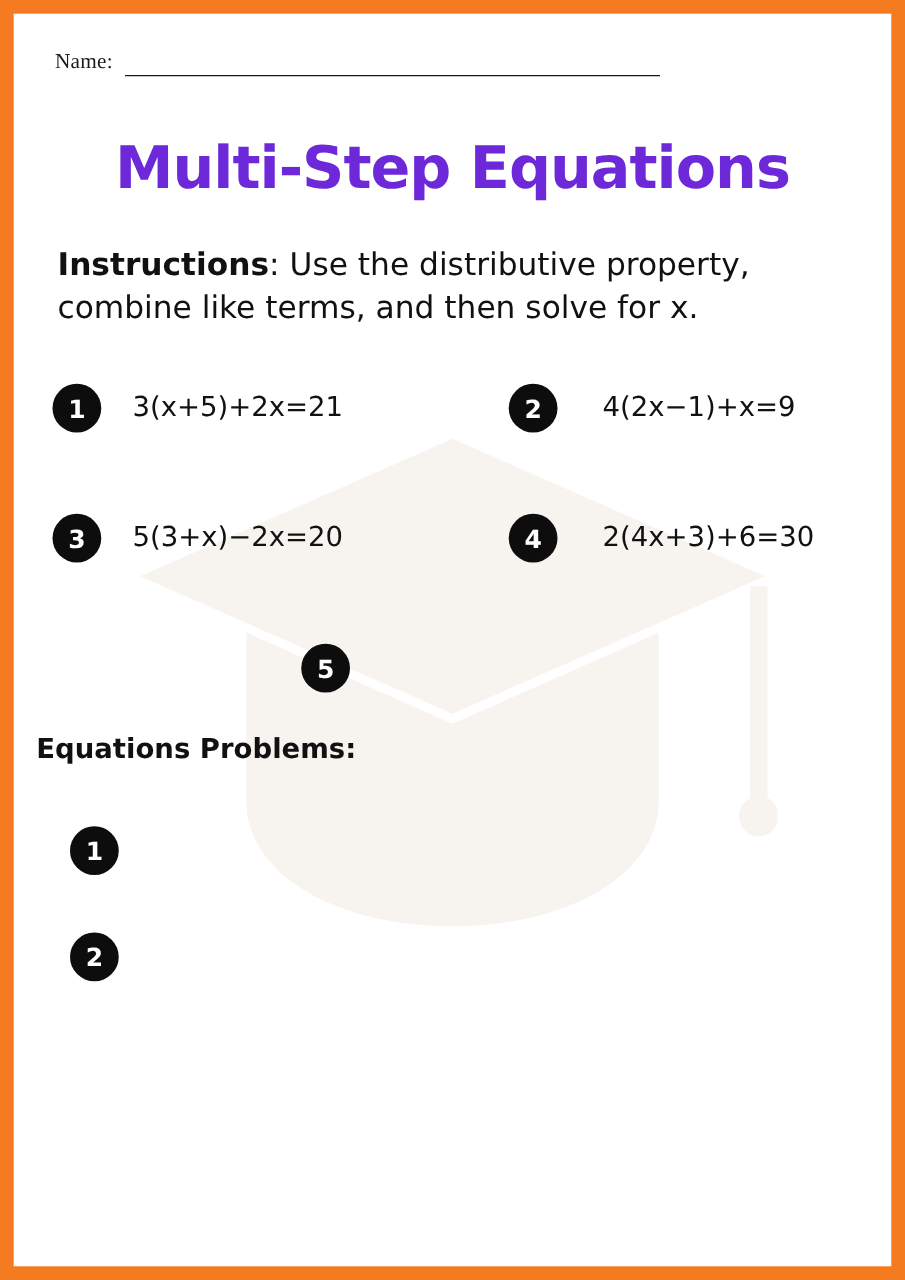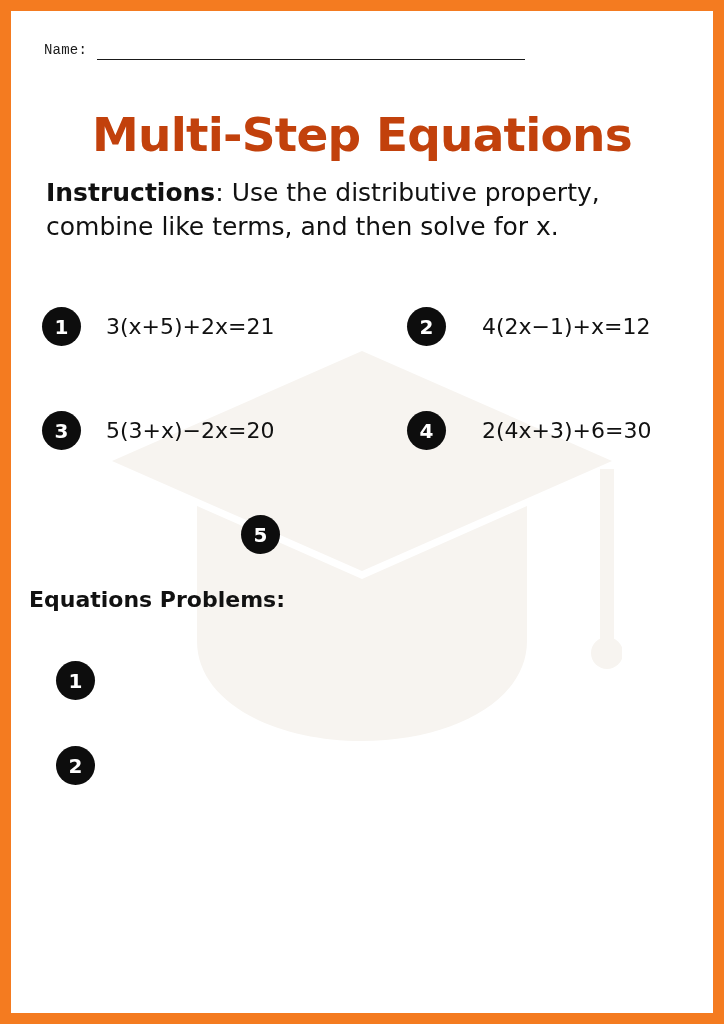--- a/index.html
+++ b/index.html
@@ -44,23 +44,23 @@
   
   .name-row {
     position: absolute;
     left: 33px;
     top: 28px;
     display: flex;
     align-items: flex-end;
     width: 690px;
   }
   .name-label {
-    font-size: 14px;
+    font-size: 17px;
     color: #1a1a1a;
-    font-family: Liberation Mono, monospace;
+    font-family: Liberation Serif, serif;
     letter-spacing: 0.2px;
     padding-bottom: 2px;
   }
   .name-line {
     flex: 0 0 auto;
     width: 428px;
     margin-left: 10px;
     border-bottom: 1.6px solid #1a1a1a;
     height: 20px;
   }
@@ -69,26 +69,26 @@
     position: absolute;
     top: 96px;
     left: 0;
     width: 100%;
     text-align: center;
     margin: 0;
     font-family: "DejaVu Sans", sans-serif;
     font-weight: bold;
     font-size: 47px;
     letter-spacing: -0.8px;
-    color: #c2410c;
+    color: #6d28d9;
   }
 
   .instructions {
     position: absolute;
-    top: 165px;
+    top: 184px;
     left: 35px;
     width: 640px;
     font-family: "DejaVu Sans", sans-serif;
     font-size: 25px;
     line-height: 1.34;
     color: #111111;
   }
   .instructions .lead {
     font-weight: bold;
   }
@@ -191,21 +191,21 @@
     </div>
 
     <div class="problems">
       <div class="prow">
         <div class="pitem col-left">
           <span class="bullet">1</span>
           <span class="eq">3(x+5)+2x=21</span>
         </div>
         <div class="pitem col-right">
           <span class="bullet">2</span>
-          <span class="eq">4(2x−1)+x=12</span>
+          <span class="eq">4(2x−1)+x=9</span>
         </div>
       </div>
 
       <div class="prow">
         <div class="pitem col-left">
           <span class="bullet">3</span>
           <span class="eq">5(3+x)−2x=20</span>
         </div>
         <div class="pitem col-right">
           <span class="bullet">4</span>

